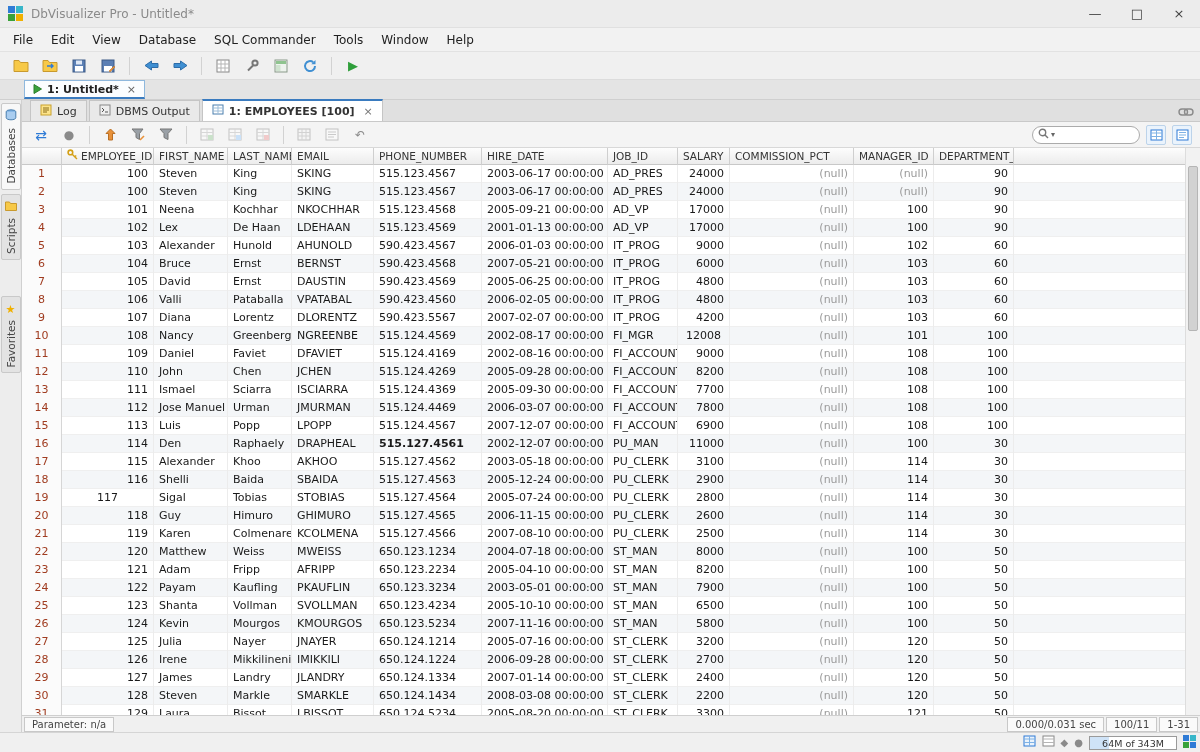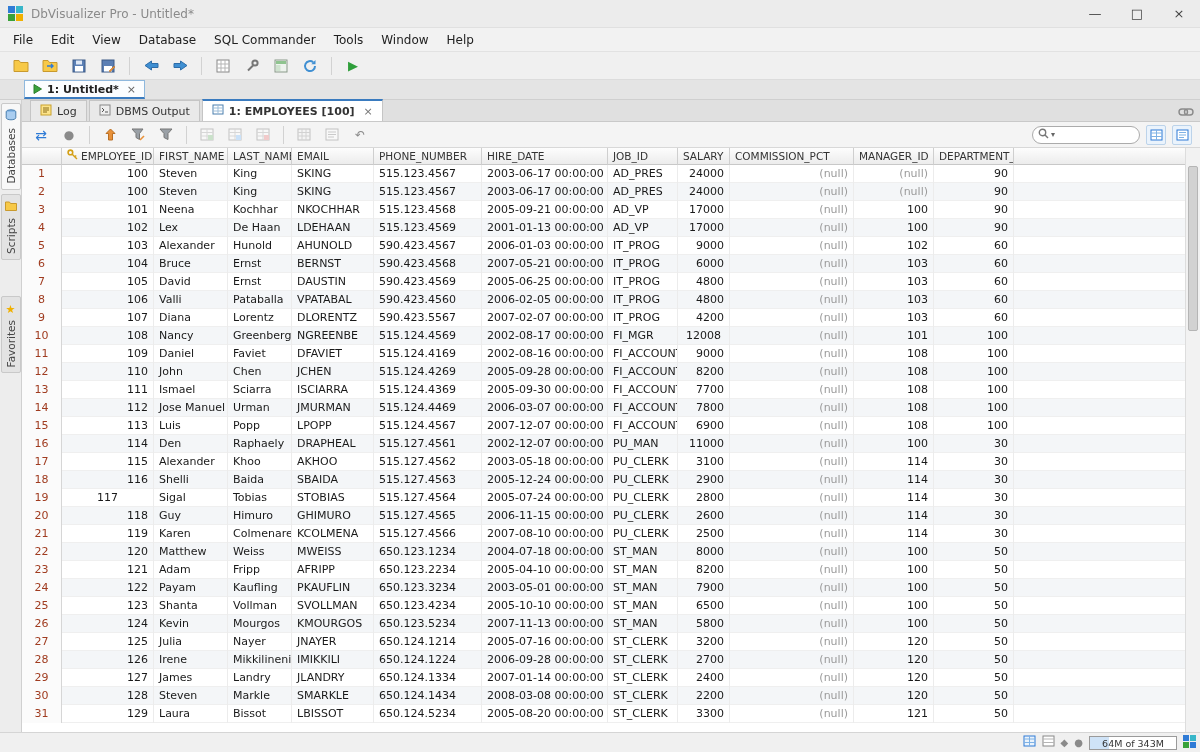--- a/index.html
+++ b/index.html
@@ -603,21 +603,21 @@
                 <div class="td r" style="width: 80px;">108</div>
                 <div class="td r" style="width: 80px;">100</div>
                 <div class="td filler"></div>
               </div>
               <div class="trow alt">
                 <div class="td gutter">16</div>
                 <div class="td r" style="width: 92px;">114</div>
                 <div class="td" style="width: 74px;">Den</div>
                 <div class="td" style="width: 64px;">Raphaely</div>
                 <div class="td" style="width: 82px;">DRAPHEAL</div>
-                <div class="td" style="width: 108px;">515.127.4561</div>
+                <div class="td" style="width: 108px; font-weight: bold;">515.127.4561</div>
                 <div class="td" style="width: 126px;">2002-12-07 00:00:00</div>
                 <div class="td" style="width: 70px;">PU_MAN</div>
                 <div class="td r" style="width: 52px;">11000</div>
                 <div class="td r null" style="width: 124px;">(null)</div>
                 <div class="td r" style="width: 80px;">100</div>
                 <div class="td r" style="width: 80px;">30</div>
                 <div class="td filler"></div>
               </div>
               <div class="trow">
                 <div class="td gutter">17</div>
@@ -754,21 +754,21 @@
                 <div class="td r" style="width: 80px;">50</div>
                 <div class="td filler"></div>
               </div>
               <div class="trow alt">
                 <div class="td gutter">26</div>
                 <div class="td r" style="width: 92px;">124</div>
                 <div class="td" style="width: 74px;">Kevin</div>
                 <div class="td" style="width: 64px;">Mourgos</div>
                 <div class="td" style="width: 82px;">KMOURGOS</div>
                 <div class="td" style="width: 108px;">650.123.5234</div>
-                <div class="td" style="width: 126px;">2007-11-13 00:00:00</div>
+                <div class="td" style="width: 126px;">2007-11-16 00:00:00</div>
                 <div class="td" style="width: 70px;">ST_MAN</div>
                 <div class="td r" style="width: 52px;">5800</div>
                 <div class="td r null" style="width: 124px;">(null)</div>
                 <div class="td r" style="width: 80px;">100</div>
                 <div class="td r" style="width: 80px;">50</div>
                 <div class="td filler"></div>
               </div>
               <div class="trow">
                 <div class="td gutter">27</div>
                 <div class="td r" style="width: 92px;">125</div>
@@ -844,20 +844,28 @@
                 <div class="td r" style="width: 80px;">50</div>
                 <div class="td filler"></div>
               </div>
             </div>
         </div>
         <div class="vscroll">
           <div class="vthumb"></div>
         </div>
       </div>
 
+      <div class="param-bar">
+        <span class="pbox param-left">Parameter: n/a</span>
+        <span class="param-right">
+          <span class="pbox">0.000/0.031 sec</span>
+          <span class="pbox">100/11</span>
+          <span class="pbox">1-31</span>
+        </span>
+      </div>
     </div>
   </div>
 
   <div class="statusbar">
     <div class="status-right">
       <span>
         <svg width="13" height="12" viewBox="0 0 13 12">
             <rect x="1" y="1" width="11" height="10" fill="#eaf3fc" stroke="#2f7bd6"></rect>
             <path d="M1 4h11M1 7.5h11M6.5 1v10" stroke="#7fb2e5"></path>
           </svg>

